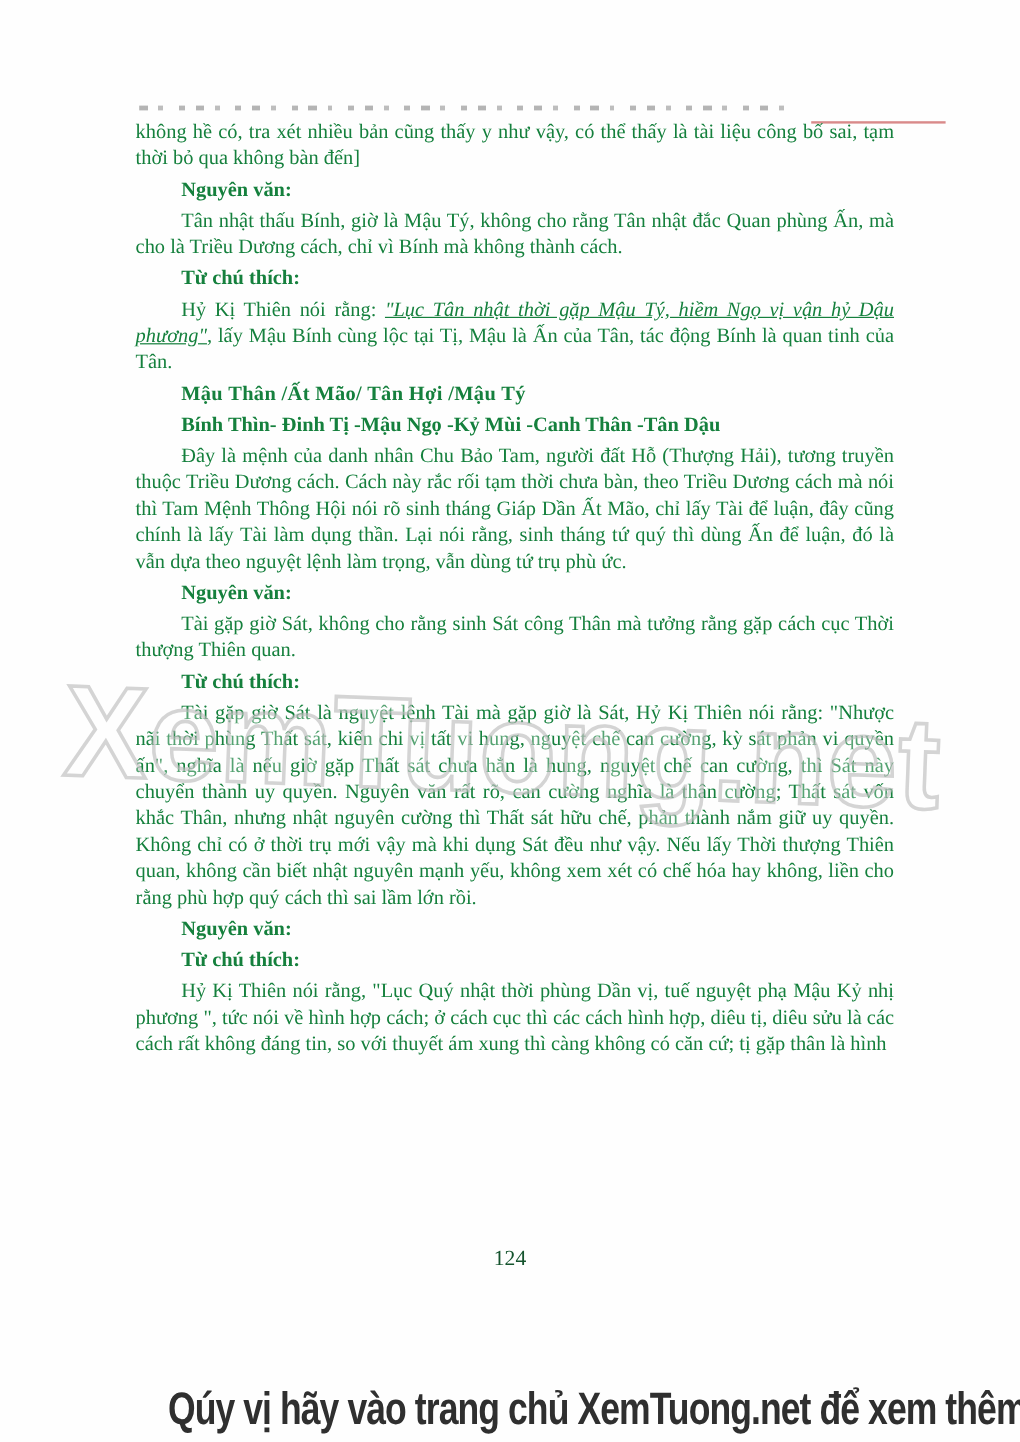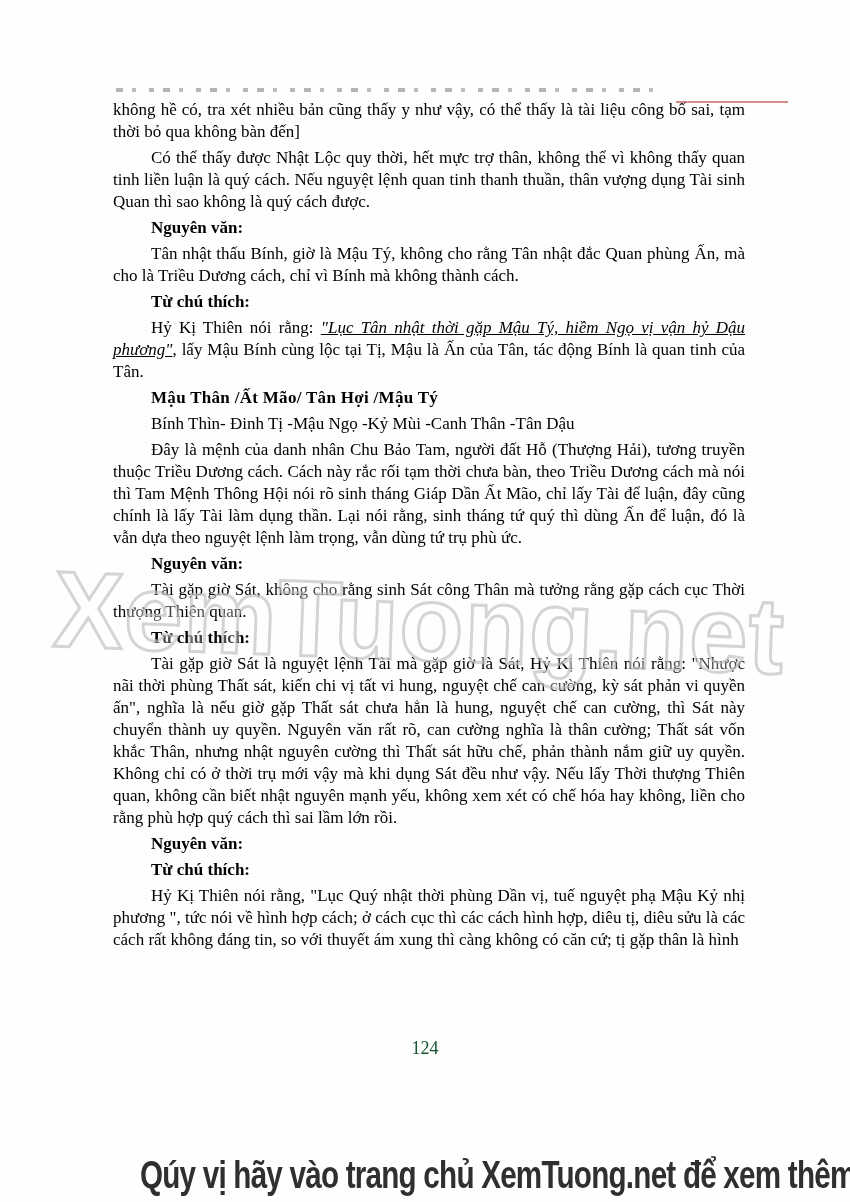--- a/index.html
+++ b/index.html
@@ -21,21 +21,21 @@
   .text-col {
     position:absolute; left:113px; top:99px; width:632px;
     font-size:17px; line-height:22px; color:#191919;
     z-index:1;
   }
   .block { margin:0; text-align:justify; text-indent:38px; }
   .block + .block { margin-top:4px; }
   .para-cont { text-indent:0; }
   .heading { font-weight:bold; text-align:left; }
   .bazi-bold { font-weight:bold; text-align:left; letter-spacing:.3px; }
-  .bazi { text-align:left; }
+  .bazi { text-align:left;font-weight:bold; }
   .quote-iu { font-style:italic; text-decoration:underline; }
   .watermark {
     position:absolute; left:56px; top:546px;
     font-family:"Liberation Sans", sans-serif; font-weight:bold;
     font-size:108px; white-space:nowrap; letter-spacing:1px;
     transform:rotate(2.2deg) scaleX(0.97); transform-origin:left top;
     color:rgba(255,255,255,0.28);
     -webkit-text-stroke:3px rgba(186,186,186,0.62);
     z-index:2; pointer-events:none;
   }
@@ -55,23 +55,22 @@
   }
 </style>
 </head>
 <body>
 
 <div class="page">
 
   <div class="remnant"></div>
   <div class="red-line" style="background: rgb(217, 138, 138);"></div>
 
-  <div class="text-col" style="color: #000000;">
+  <div class="text-col" style="color: #15803d;">
     <p class="block para-cont">không hề có, tra xét nhiều bản cũng thấy y như vậy, có thể thấy là tài liệu công bố sai, tạm thời bỏ qua không bàn đến]</p>
-    <p class="block">Có thể thấy được Nhật Lộc quy thời, hết mực trợ thân, không thể vì không thấy quan tinh liền luận là quý cách. Nếu nguyệt lệnh quan tinh thanh thuần, thân vượng dụng Tài sinh Quan thì sao không là quý cách được.</p>
     <p class="block heading">Nguyên văn:</p>
     <p class="block">Tân nhật thấu Bính, giờ là Mậu Tý, không cho rằng Tân nhật đắc Quan phùng Ấn, mà cho là Triều Dương cách, chỉ vì Bính mà không thành cách.</p>
     <p class="block heading">Từ chú thích:</p>
     <p class="block"><span>Hỷ Kị Thiên nói rằng: </span><span class="quote-iu">"Lục Tân nhật thời gặp Mậu Tý, hiềm Ngọ vị vận hỷ Dậu phương"</span><span>, lấy Mậu Bính cùng lộc tại Tị, Mậu là Ấn của Tân, tác động Bính là quan tinh của Tân.</span></p>
     <p class="block bazi-bold">Mậu Thân /Ất Mão/ Tân Hợi /Mậu Tý</p>
     <p class="block bazi">Bính Thìn- Đinh Tị -Mậu Ngọ -Kỷ Mùi -Canh Thân -Tân Dậu</p>
     <p class="block">Đây là mệnh của danh nhân Chu Bảo Tam, người đất Hỗ (Thượng Hải), tương truyền thuộc Triều Dương cách. Cách này rắc rối tạm thời chưa bàn, theo Triều Dương cách mà nói thì Tam Mệnh Thông Hội nói rõ sinh tháng Giáp Dần Ất Mão, chỉ lấy Tài để luận, đây cũng chính là lấy Tài làm dụng thần. Lại nói rằng, sinh tháng tứ quý thì dùng Ấn để luận, đó là vẫn dựa theo nguyệt lệnh làm trọng, vẫn dùng tứ trụ phù ức.</p>
     <p class="block heading">Nguyên văn:</p>
     <p class="block">Tài gặp giờ Sát, không cho rằng sinh Sát công Thân mà tưởng rằng gặp cách cục Thời thượng Thiên quan.</p>
     <p class="block heading">Từ chú thích:</p>

